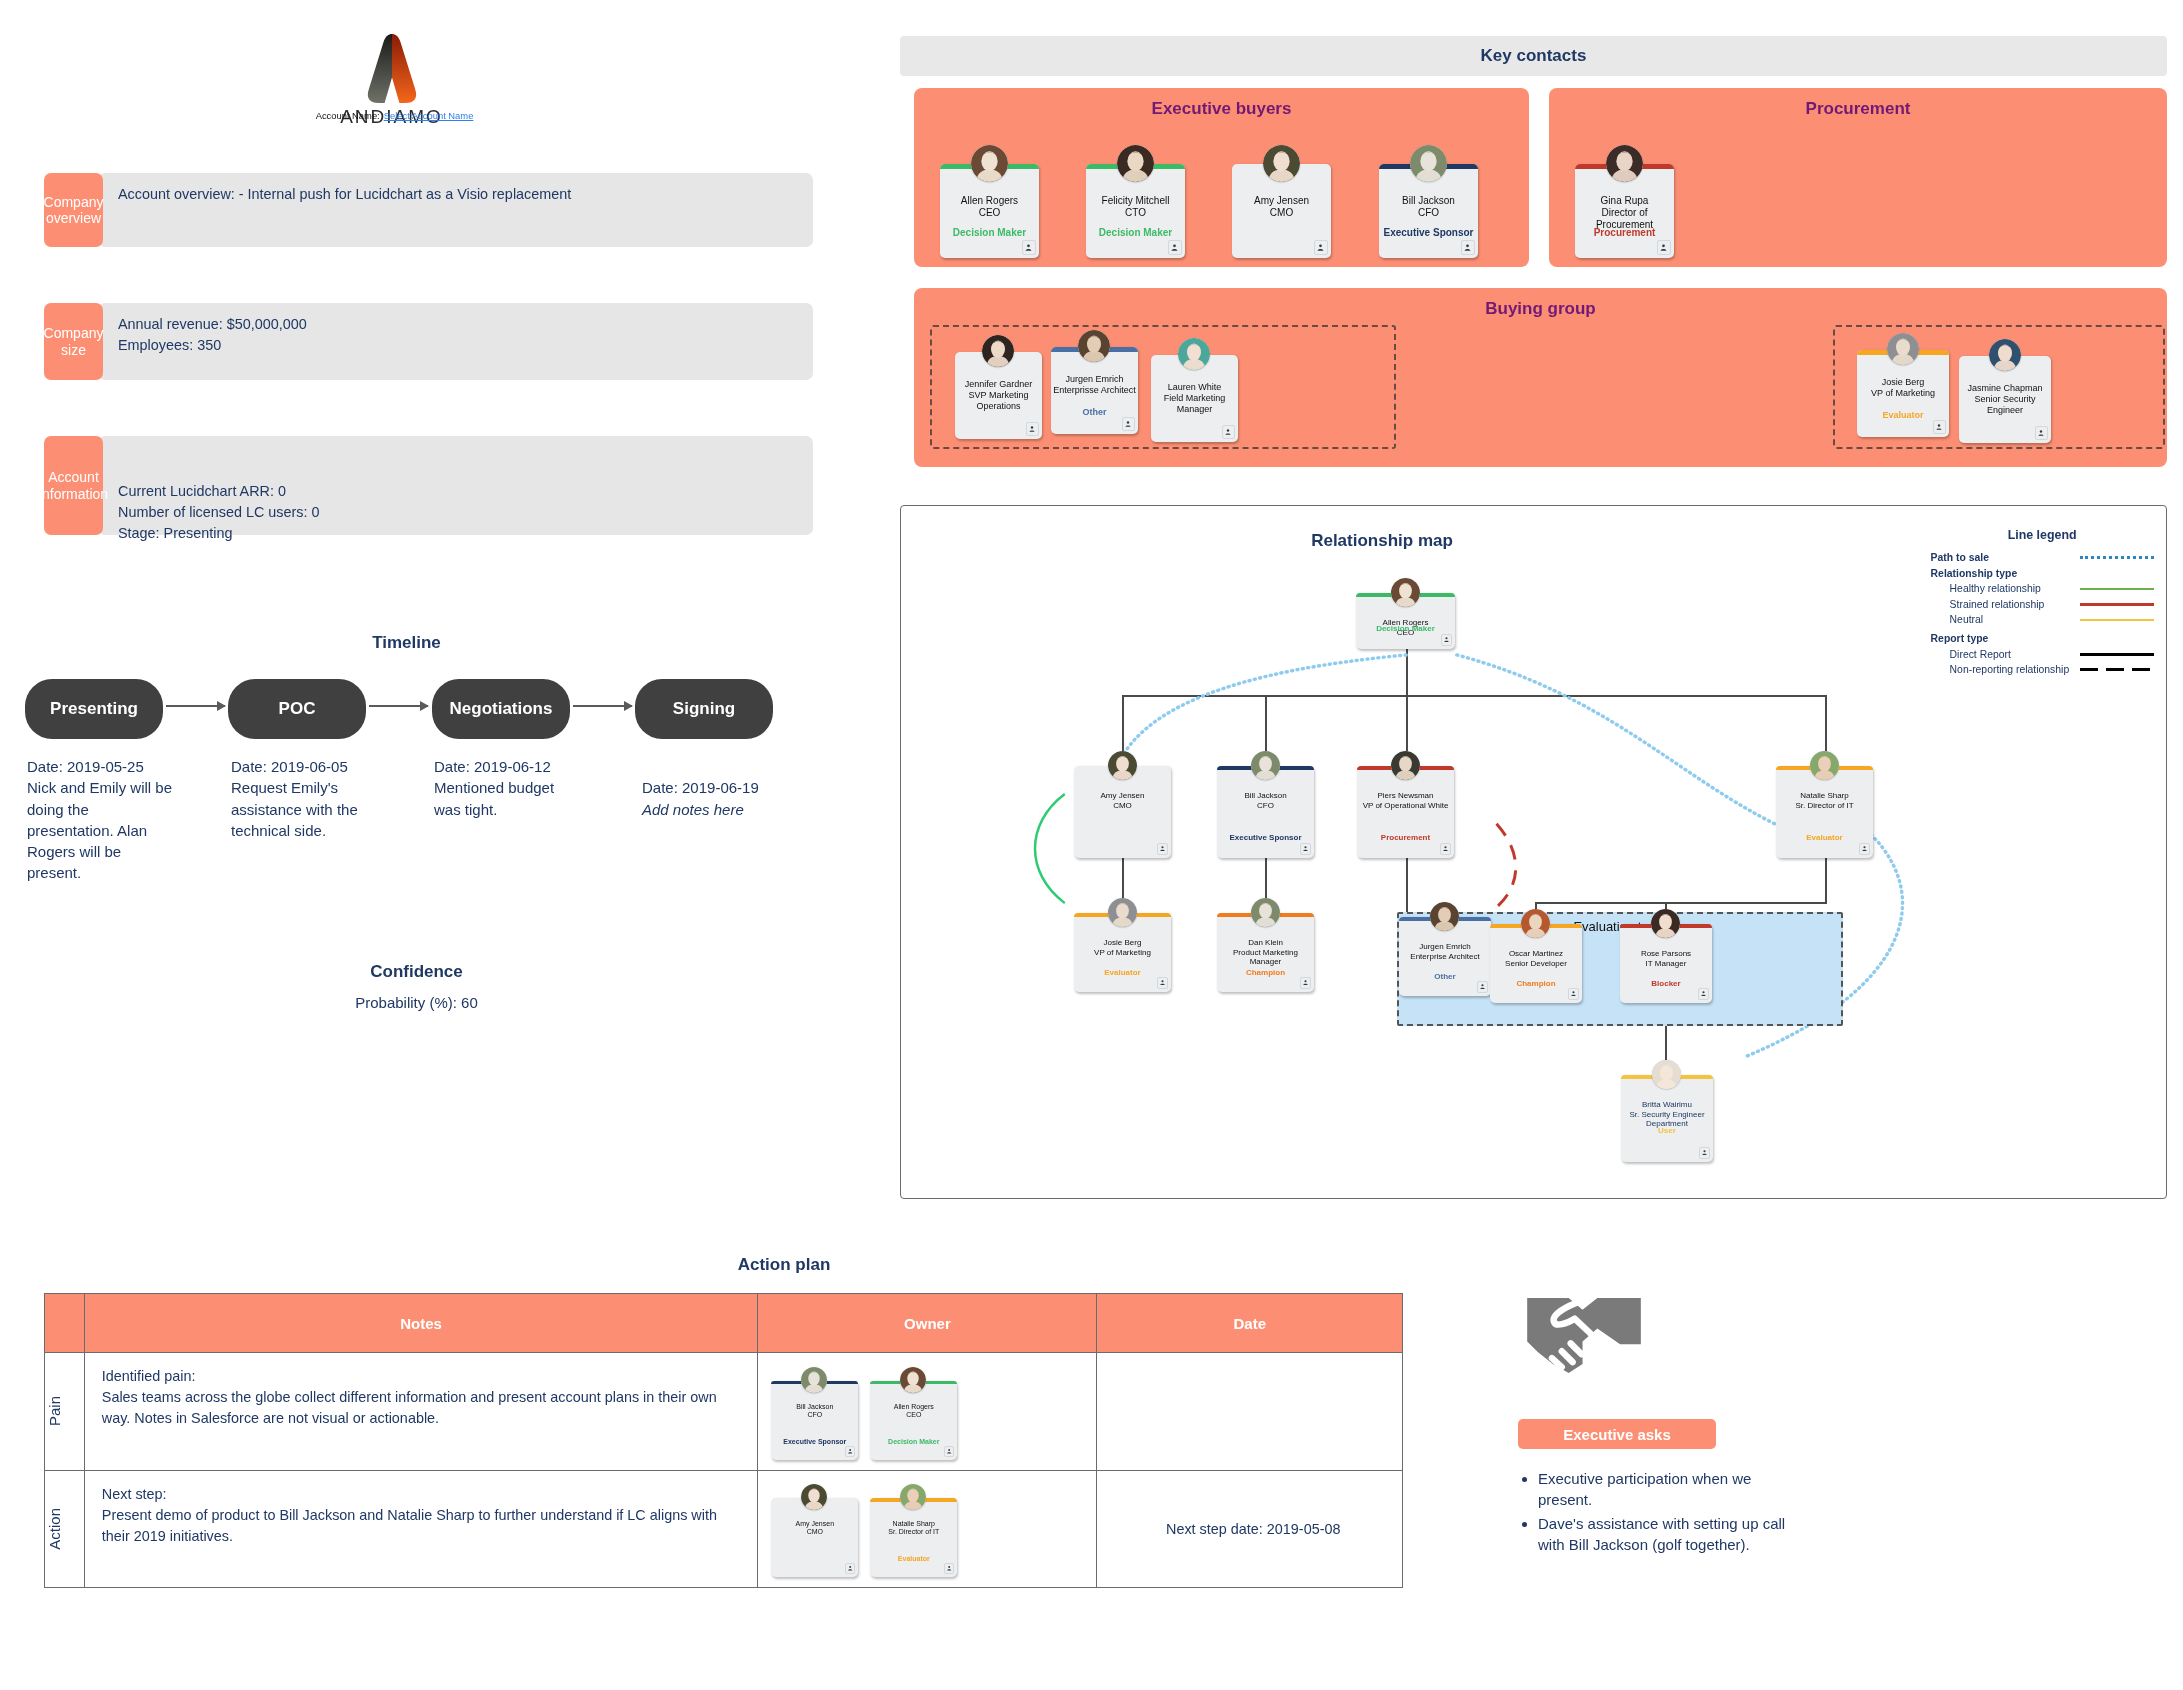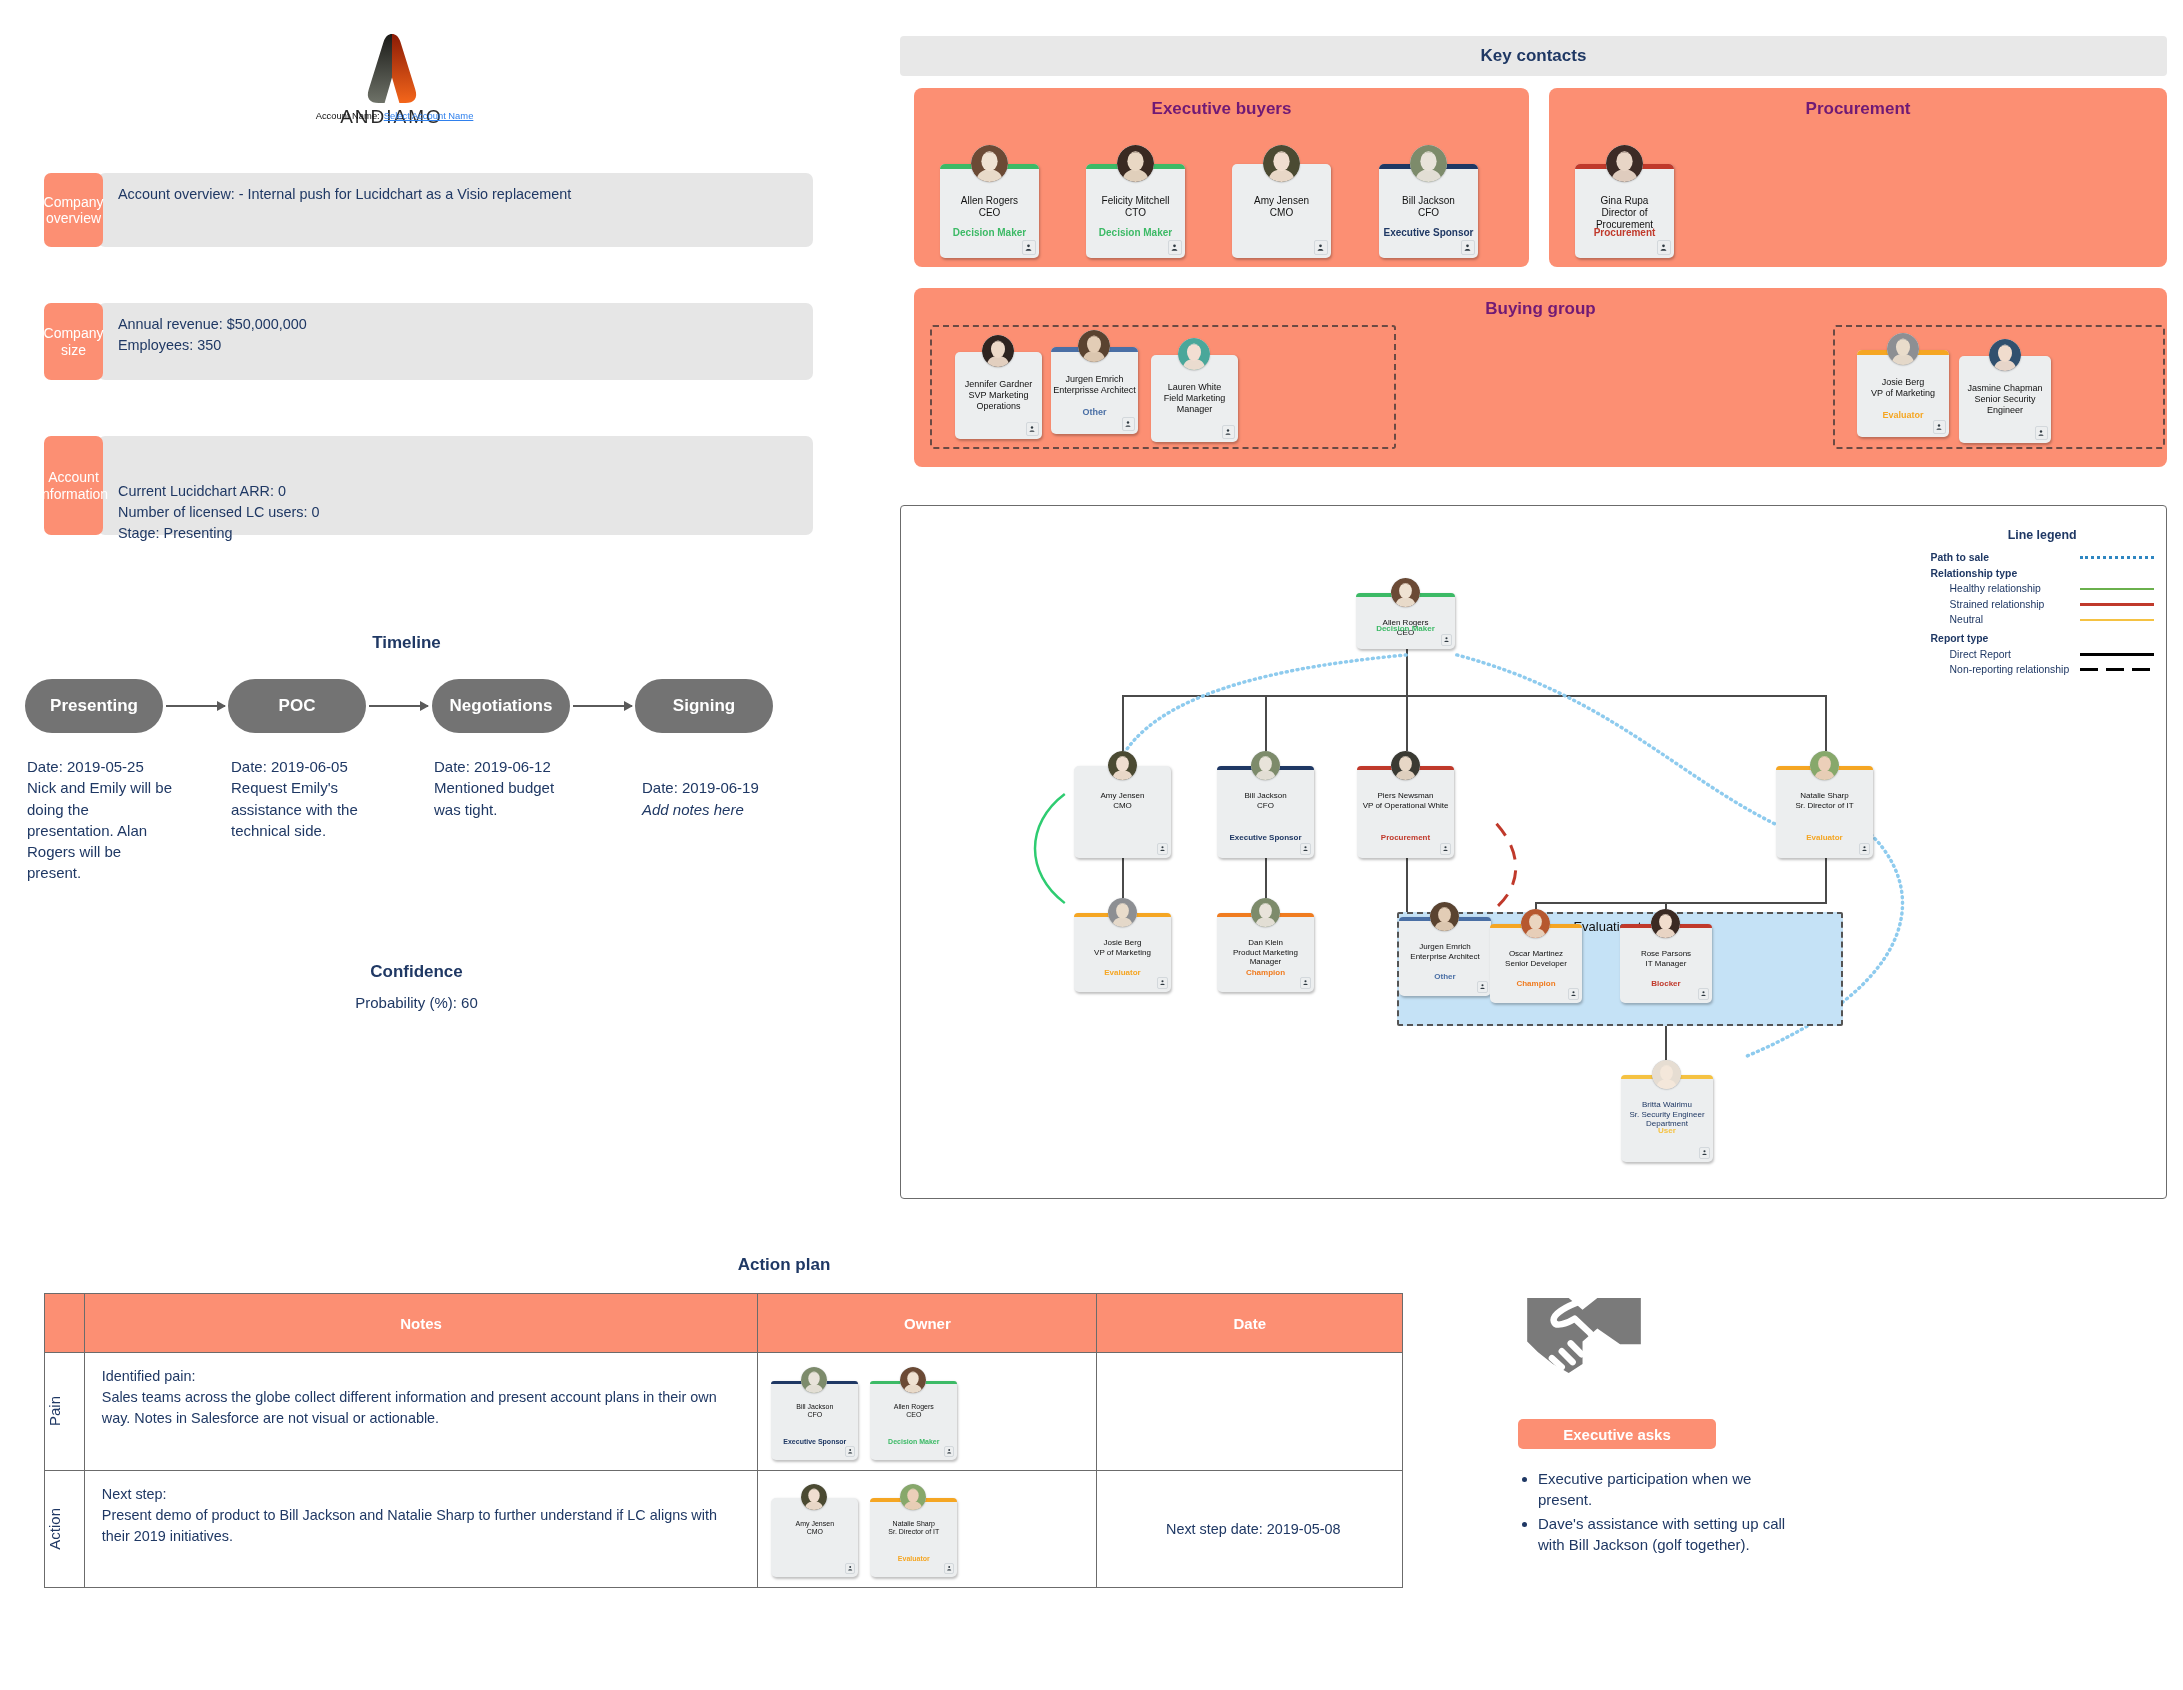--- a/index.html
+++ b/index.html
@@ -32,21 +32,21 @@
     padding:11px 15px 11px 20px; font-size:14.4px; line-height:1.45; color:#1f3864;
   }
   #box-overview { left:44px; top:173px; width:769px; height:74px; }
   #box-size     { left:44px; top:303px; width:769px; height:77px; }
   #box-account  { left:44px; top:436px; width:769px; height:99px; }
 
   
   #timeline-title { left:0; top:633px; width:813px; text-align:center; font-size:17px; font-weight:bold; }
   #timeline { left:25px; top:679px; width:794px; height:60px; }
   .tl-stage {
-    position:absolute; width:138px; height:54px; background:#737373; color:#fff;
+    position:absolute; width:138px; height:60px; background:#404040; color:#fff;
     border-radius:27px; display:flex; align-items:center; justify-content:center;
     font-size:17px; font-weight:bold;
   }
   .tl-arrow { position:absolute; top:26px; height:2px; background:#5a5a5a; }
   .tl-arrow:after {
     content:""; position:absolute; right:-1px; top:-4px;
     border-left:9px solid #5a5a5a; border-top:5px solid transparent; border-bottom:5px solid transparent;
   }
   .tl-note { position:absolute; font-size:15px; line-height:1.42; color:#1f3864; width:149px; }
   .tl-note em { font-style:italic; }
@@ -228,20 +228,21 @@
 <div class="panel" id="panel-proc">
   <div class="panel-title">Procurement</div>
 </div>
 <div class="panel" id="panel-buying">
   <div class="panel-title">Buying group</div>
 </div>
 <div class="dashbox" style="left:930px; top:325px;  width:466px;  height:124px;"></div>
 <div class="dashbox" style="left:1833px; top:325px;  width:332px;  height:124px;"></div>
 
 <div class="abs" id="relmap">
+  <div id="relmap-title">Relationship map</div>
 
   <div id="legend">
     <div class="legend-title">Line legend</div>
 
     <div class="leg-row">
       <div class="leg-label h1">Path to sale</div>
       <div class="leg-swatch">
           <div class="sw-dot"></div>
         </div>
     </div>

